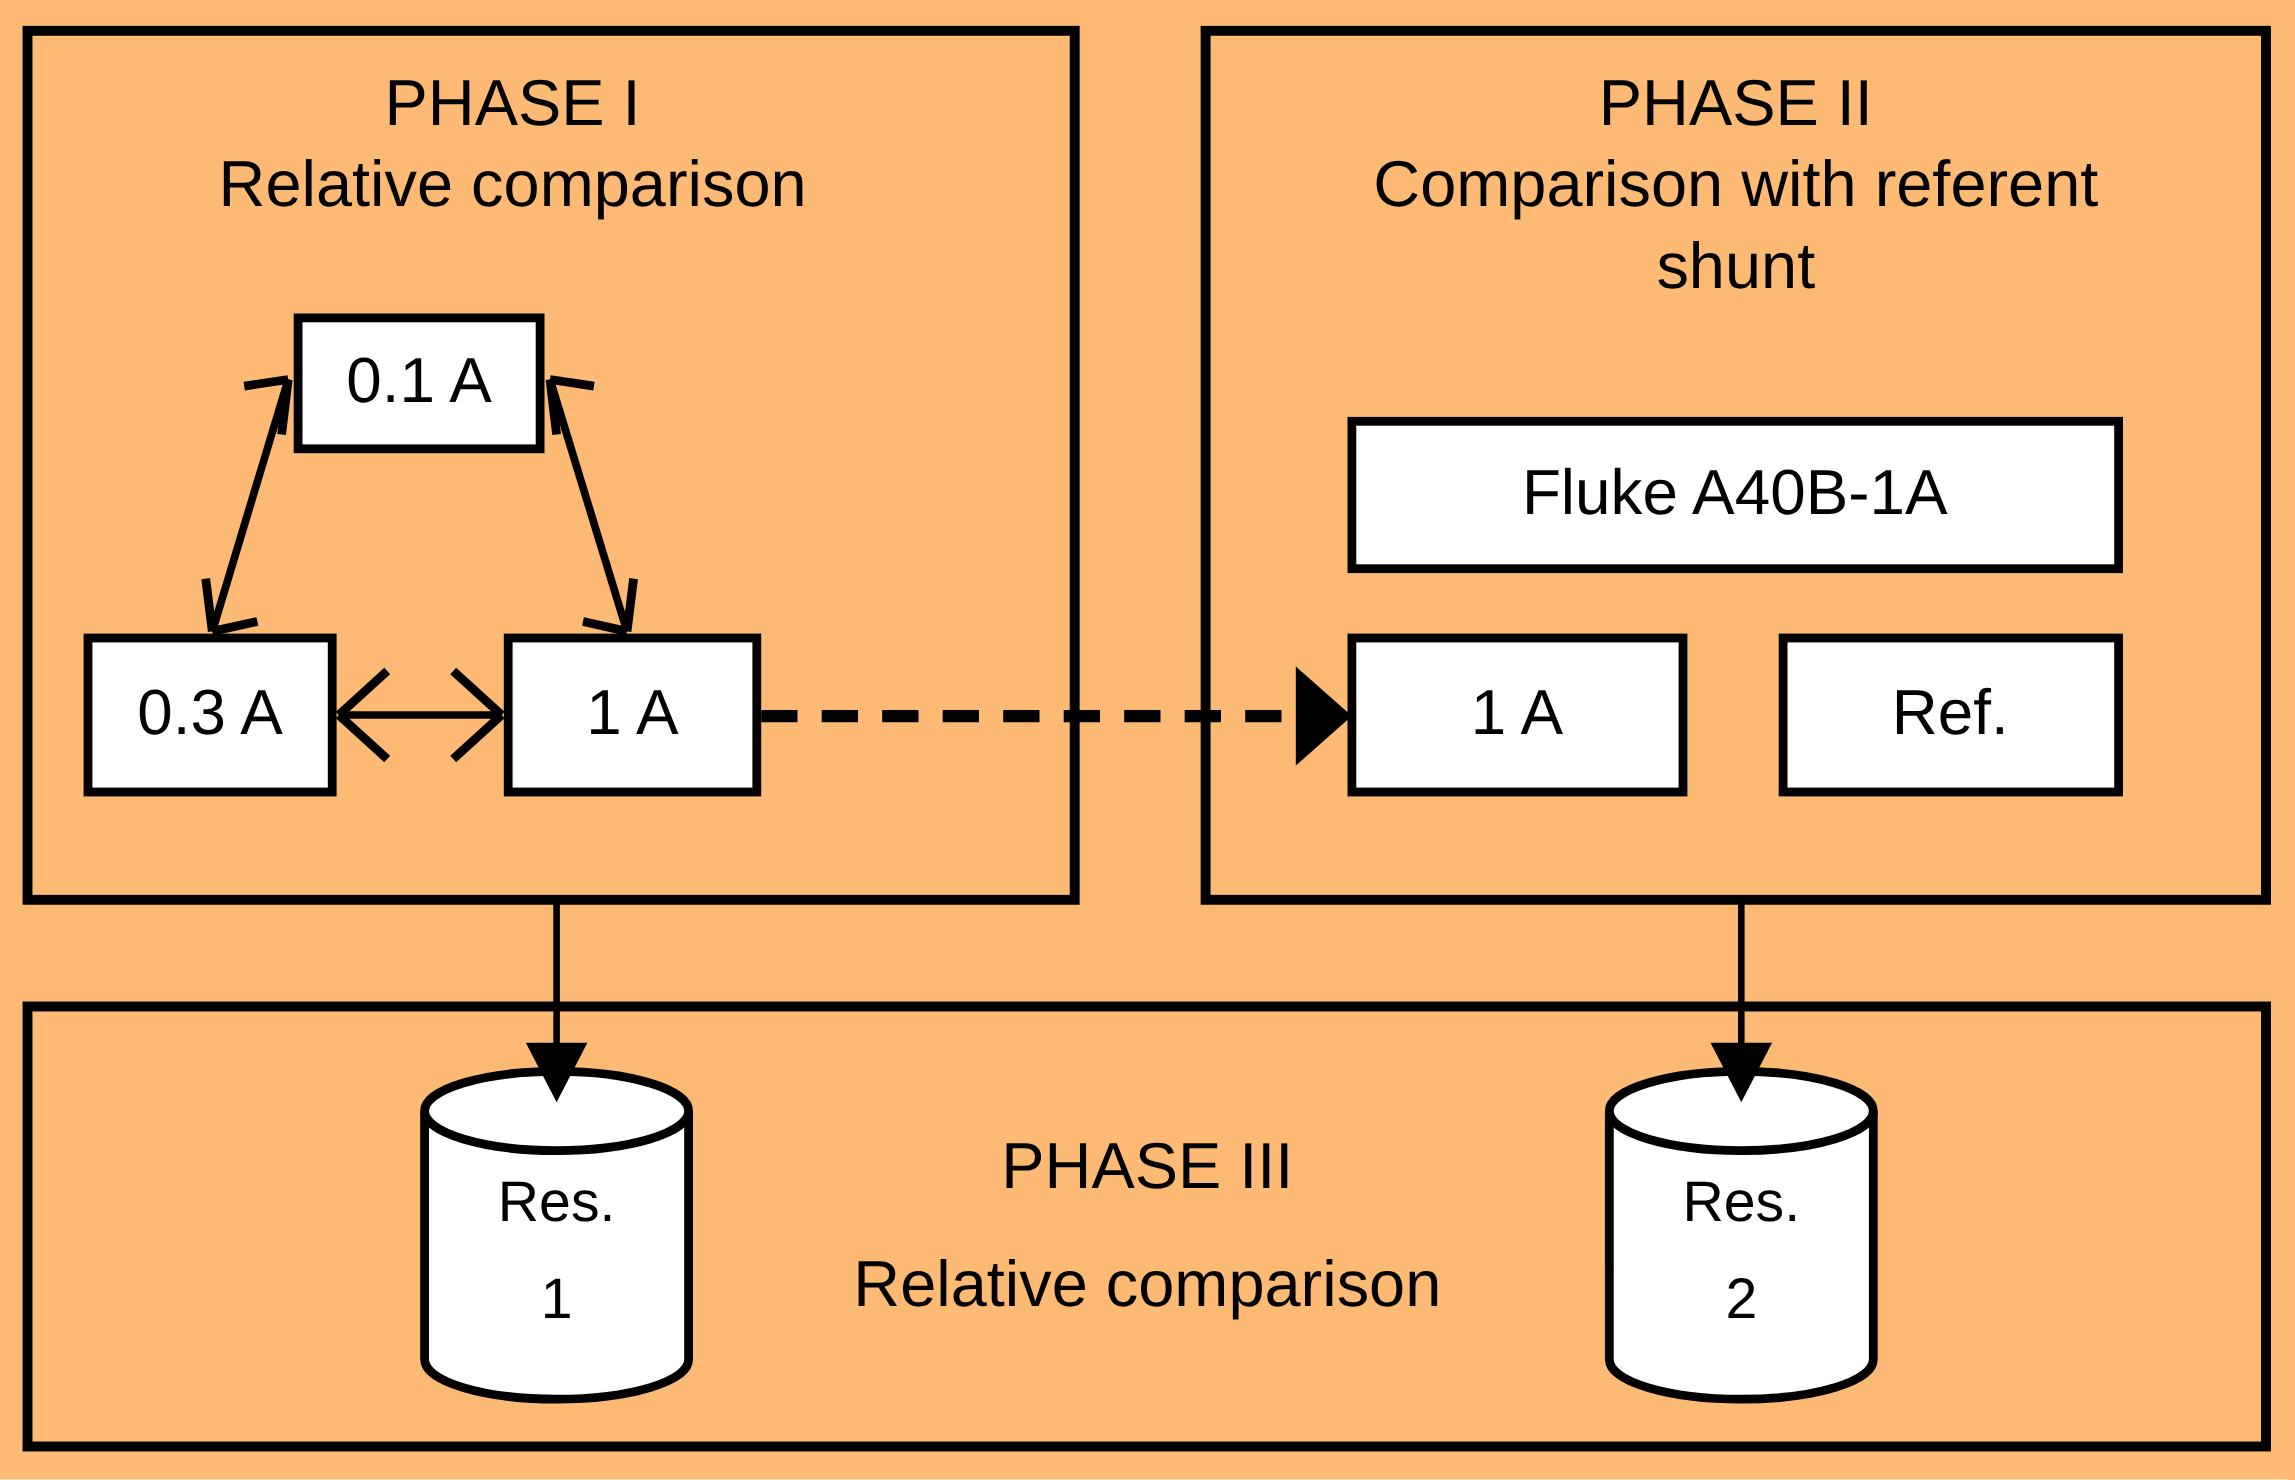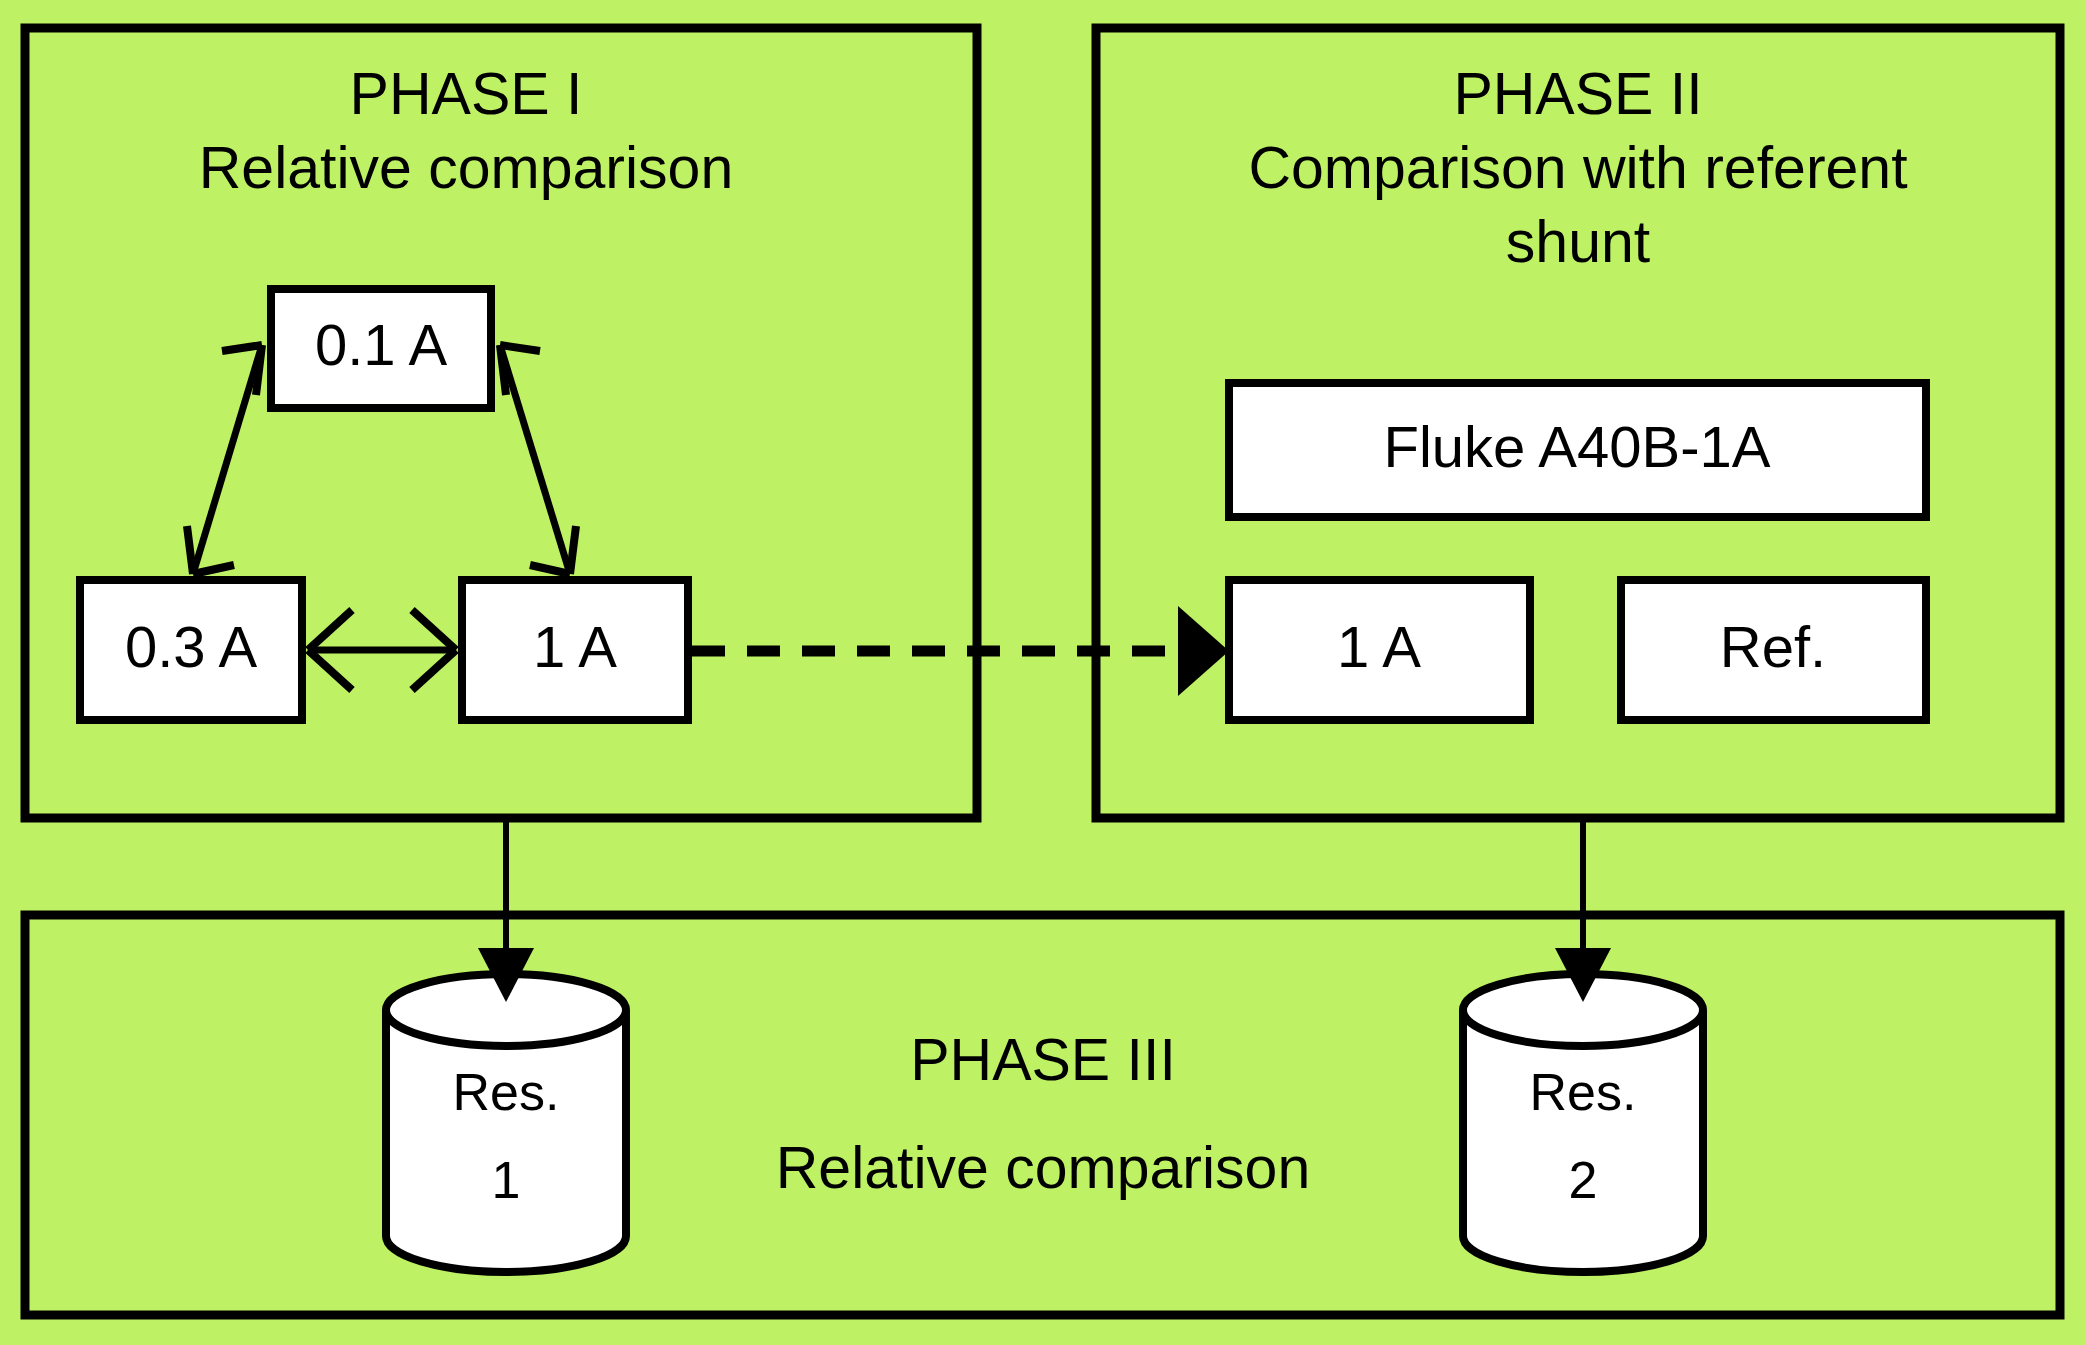--- a/index.html
+++ b/index.html
@@ -4,21 +4,21 @@
 <style>
   html, body {
     margin: 0;
     padding: 0;
     background: #ffffff;
   }
   #diagram-root {
     position: relative;
     width: 2086px;
     height: 1345px;
-    background: #bef264;
+    background: #fdba74;
     font-family: "Liberation Sans", sans-serif;
     overflow: hidden;
   }
   svg.diagram-canvas {
     display: block;
     width: 2086px;
     height: 1345px;
   }
   .frame-rect {
     fill: none;

